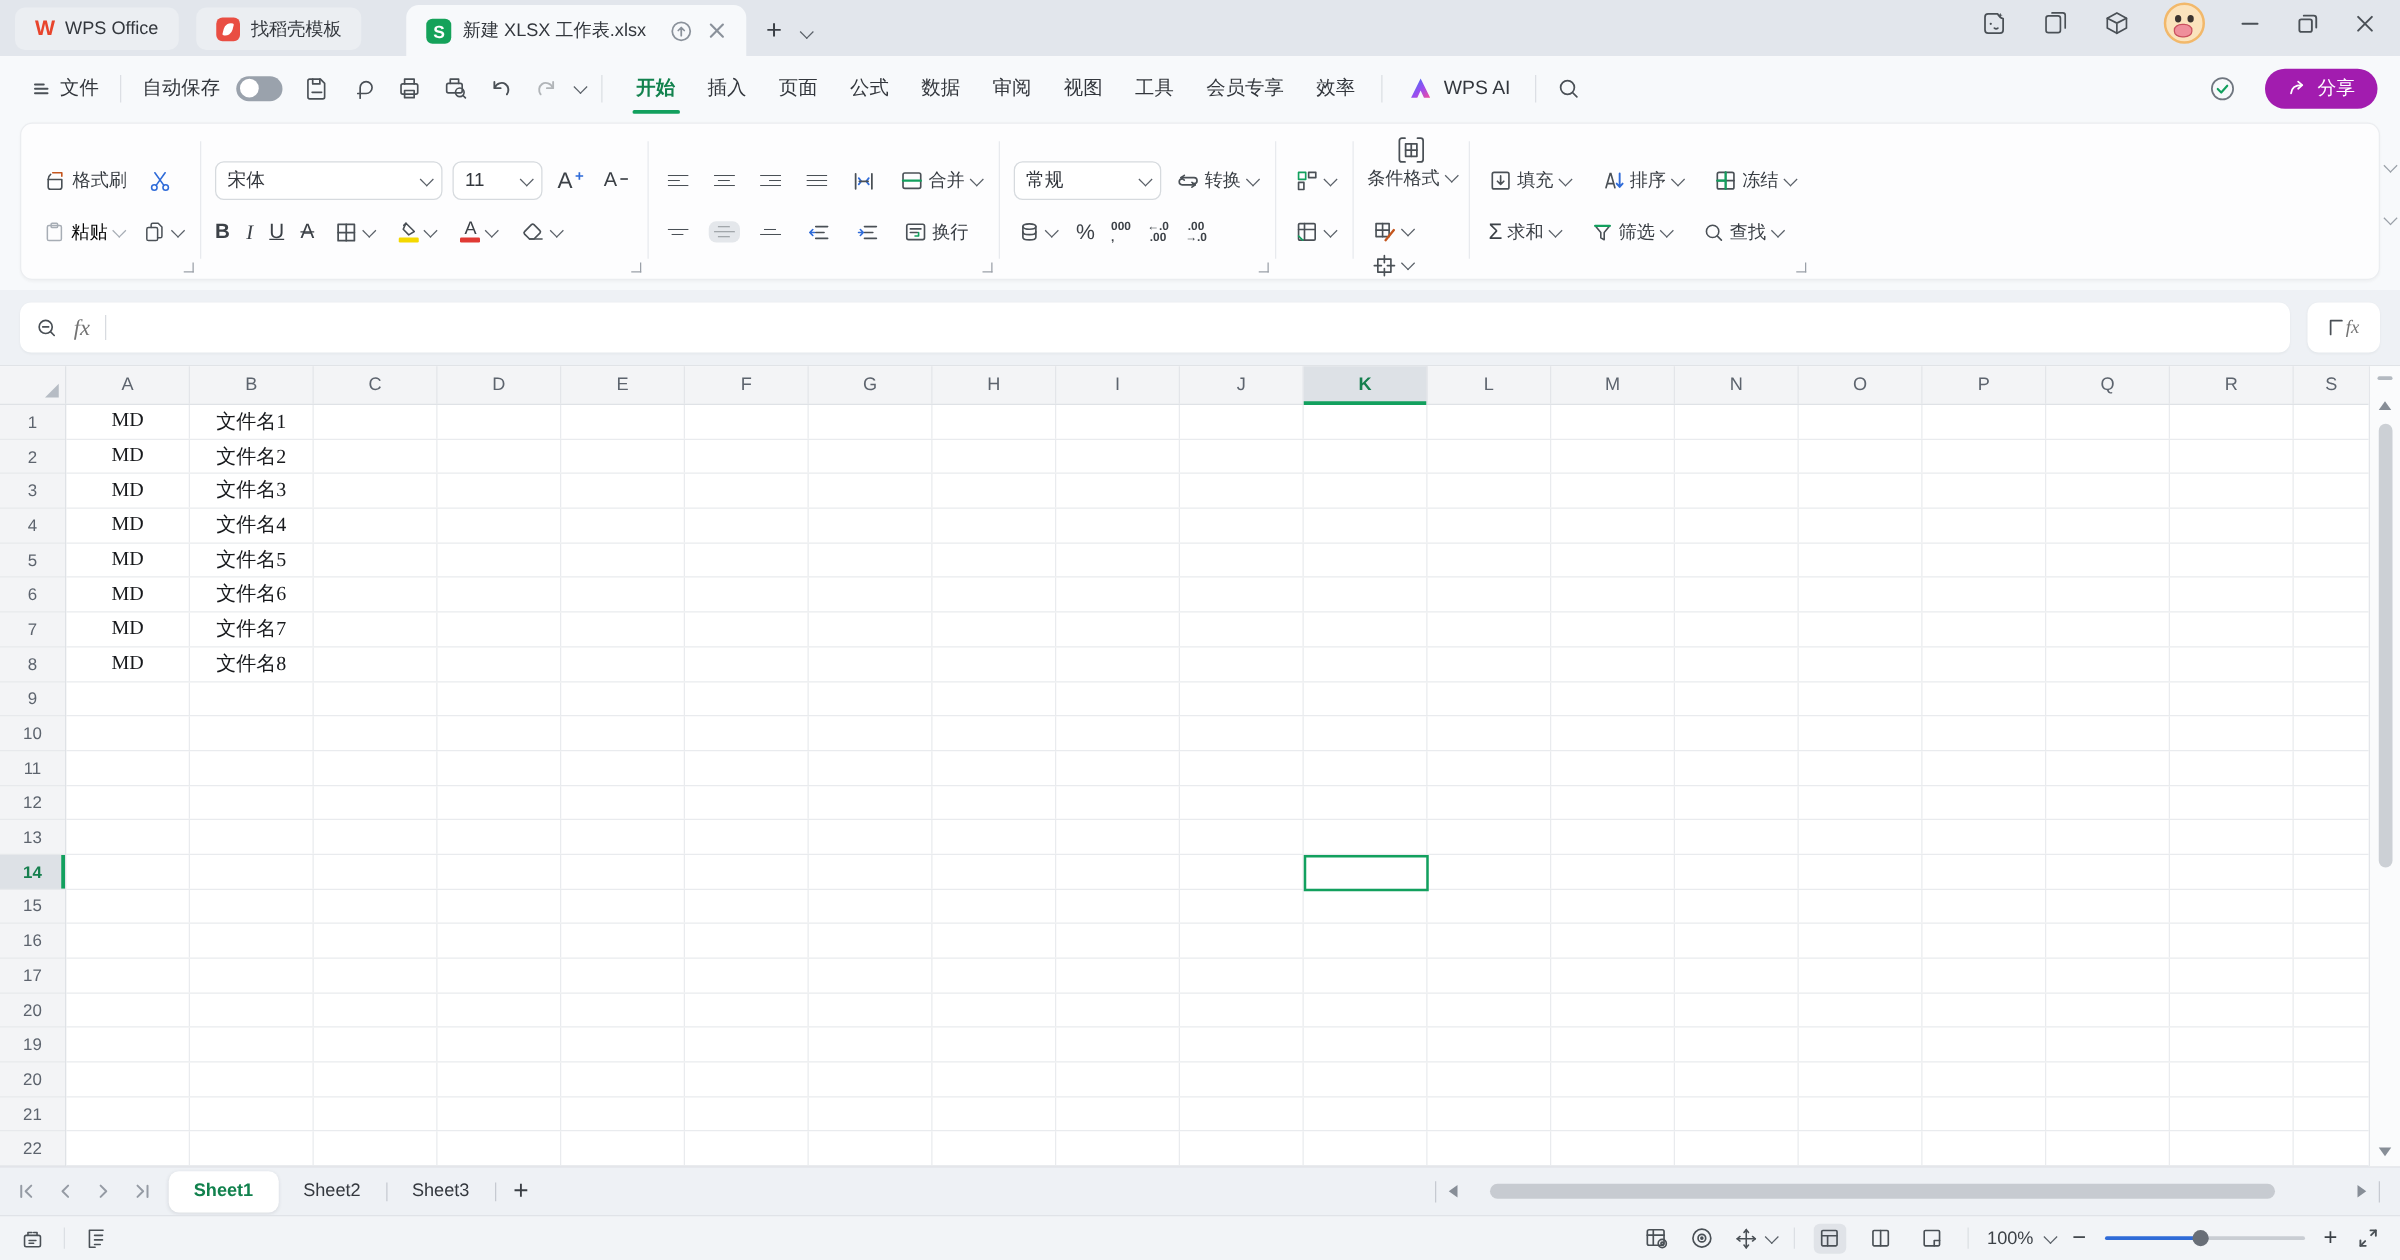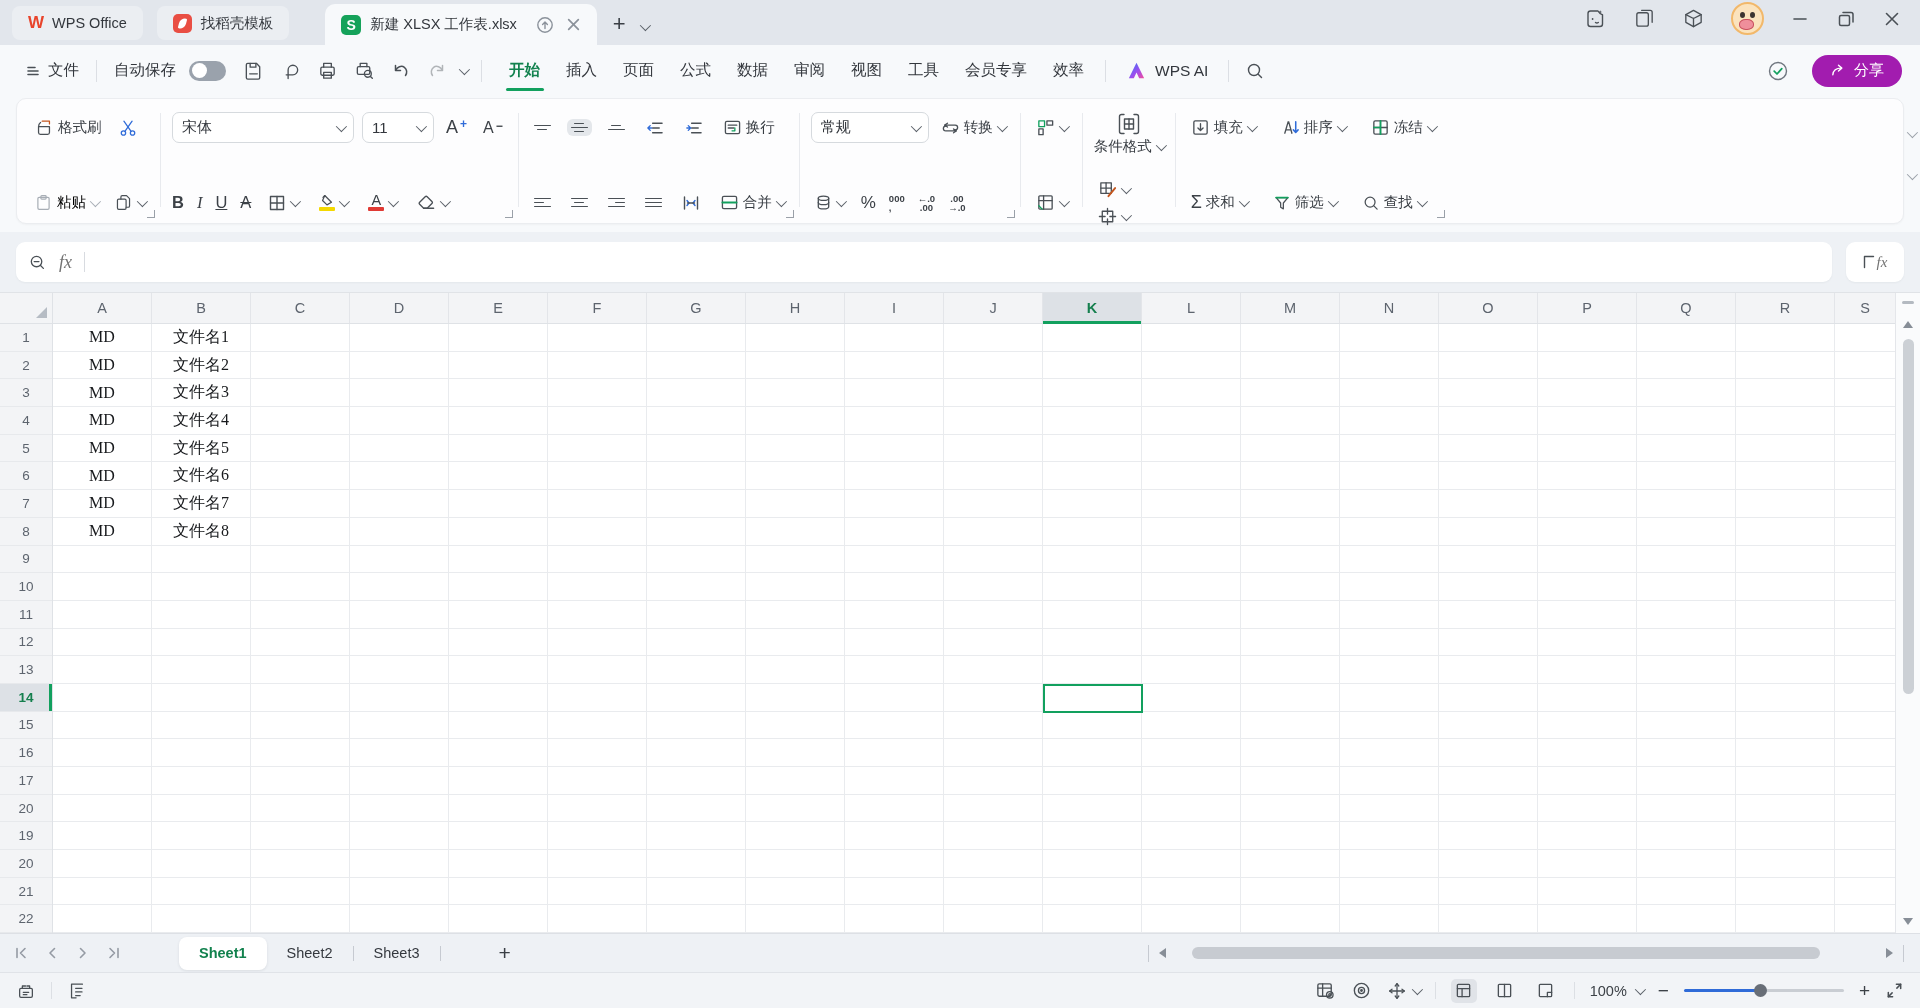--- a/index.html
+++ b/index.html
@@ -43,21 +43,21 @@
   .menu-tab.active::after{content:"";position:absolute;left:50%;transform:translateX(-50%);bottom:5px;width:38px;height:3px;
                           border-radius:2px;background:#12a05e;}
   .wpsai{display:flex;align-items:center;gap:8px;padding:0 12px;font-size:15.5px;flex:none;}
   .share-btn{margin-left:14px;margin-right:2px;height:32px;padding:0 18px;border-radius:16px;background:#a21caf;color:#fff;
              display:flex;align-items:center;gap:7px;font-size:15px;flex:none;}
 
   
   .ribbon{height:126px;background:#f7f9fb;padding:2px 16px 8px;flex:none;position:relative;}
   .ribbon-panel{height:100%;background:#fdfdfe;border:1px solid #ebedf0;border-radius:10px;display:flex;
                 padding:8px 4px 2px;box-sizing:border-box;box-shadow:0 1px 2px rgba(40,50,60,.04);}
-  .rgroup{display:flex;flex-direction:column;justify-content:space-between;gap:4px;padding:2px 9px 0;position:relative;flex:none;}
+  .rgroup{display:flex;flex-direction:column;justify-content:center;gap:4px;padding:2px 9px 0;position:relative;flex:none;}
   .rrow{display:flex;align-items:center;gap:8px;height:37px;}
   .rdiv{width:1px;background:#e8eaee;margin:6px 2px 14px;flex:none;}
   .ibtn{display:flex;align-items:center;gap:4px;padding:4px 4px;border-radius:6px;font-size:14.5px;color:#383d43;flex:none;}
   .ibtn.hl{background:#e4e7eb;}
   .ibtn.dis{color:#000000;}
   .rsel{height:31px;border:1px solid #d6dade;border-radius:7px;background:#fff;display:flex;align-items:center;
         padding:0 9px;font-size:15px;gap:8px;flex:none;box-sizing:border-box;}
   .rsel .chev{margin-left:auto;}
   .glyph{font-size:16.5px;color:#3c4147;}
   .corner-mk{position:absolute;right:3px;bottom:3px;width:7px;height:7px;border-right:1.5px solid #9aa0a8;
@@ -106,21 +106,21 @@
   .vscroll{width:24px;flex:none;border-left:1px solid #e4e6ea;background:#fafbfc;position:relative;}
   .vs-dash{position:absolute;top:8px;left:6px;width:12px;height:3px;border-radius:2px;background:#b4bac1;}
   .tri-up{position:absolute;top:28px;left:7px;width:0;height:0;border-left:5px solid transparent;border-right:5px solid transparent;
           border-bottom:7px solid #878e97;}
   .tri-dn{position:absolute;bottom:8px;left:7px;width:0;height:0;border-left:5px solid transparent;border-right:5px solid transparent;
           border-top:7px solid #878e97;}
   .vthumb{position:absolute;top:46px;left:7px;width:11px;height:355px;border-radius:6px;background:#ccd0d5;}
 
   
   .sheetbar{height:38px;background:#eef1f5;border-top:1px solid #dde0e5;display:flex;align-items:center;
-            padding:0 16px 0 14px;flex:none;gap:44px;}
+            padding:0 16px 0 14px;flex:none;}
   .snav{display:flex;align-items:center;gap:17px;margin-right:14px;color:#959ba4;}
   .sheet-tab{padding:0 20px;height:28px;display:flex;align-items:center;font-size:14.5px;color:#34383e;flex:none;}
   .sheet-tab.active{background:#fff;border-radius:8px;color:#11814d;font-weight:bold;height:33px;
                     box-shadow:0 1px 3px rgba(40,50,60,.10);}
   #sheet-tabs{display:flex;align-items:center;}
   .sdiv{width:1px;height:15px;background:#c6cad1;flex:none;}
   .addsheet{font-size:21px;color:#3a3f45;margin-left:14px;flex:none;}
   .hscroll{display:flex;align-items:center;margin-left:auto;gap:10px;}
   .htrack{width:700px;height:14px;position:relative;}
   .hthumb{position:absolute;left:16px;top:1px;width:628px;height:12px;border-radius:6px;background:#c7cbd1;}
@@ -407,20 +407,65 @@
         </div>
         <span class="corner-mk"></span>
       </div>
       <div class="rdiv"></div>
 
       <div class="rgroup">
         <div class="rrow" style="gap:12px">
           <span class="ibtn">
               <span class="alix">
                 <i style="width:17px"></i>
+                <i style="width:10px"></i>
+                <i style="width:17px"></i>
+              </span>
+            </span>
+          <span class="ibtn">
+              <span class="alix">
+                <i style="width:17px"></i>
+                <i style="width:10px;align-self:center"></i>
+                <i style="width:17px"></i>
+              </span>
+            </span>
+          <span class="ibtn">
+              <span class="alix">
+                <i style="width:17px"></i>
+                <i style="width:10px;align-self:flex-end"></i>
+                <i style="width:17px"></i>
+              </span>
+            </span>
+          <span class="ibtn">
+              <span class="alix">
+                <i style="width:17px"></i>
+                <i style="width:17px"></i>
+                <i style="width:17px"></i>
+              </span>
+            </span>
+          <span class="ibtn">
+            <svg class="ic" width="18" height="16" viewBox="0 0 18 16">
+              <path d="M2.5 2v12M15.5 2v12"></path>
+                <path d="M5 5.5 7 8l-2 2.5M13 5.5 11 8l2 2.5" stroke="#2f6bd8"></path>
+                <path d="M5.5 8h7"></path>
+              </svg>
+            </span>
+          <span class="ibtn">
+            <svg class="ic" width="19" height="17" viewBox="0 0 20 18">
+              <rect x="2.5" y="2.5" width="15" height="13" rx="1.5"></rect>
+                <path d="M2.5 9h15" stroke="#12a05e" stroke-width="2"></path>
+              </svg>
+            <span>合并</span>
+            <span class="chev"></span>
+          </span>
+        </div>
+        <div class="rrow" style="gap:12px">
+          <span class="ibtn">
+              <span class="alix">
+                <i style="width:17px"></i>
                 <i style="width:10px;align-self:center"></i>
               </span>
             </span>
           <span class="ibtn hl">
               <span class="alix">
                 <i style="width:10px;align-self:center"></i>
                 <i style="width:17px"></i>
                 <i style="width:10px;align-self:center"></i>
               </span>
             </span>
@@ -442,65 +487,20 @@
                 <path d="M4.5 5.5 7 8l-2.5 2.5M3 8h4" stroke="#2f6bd8"></path>
               </svg>
             </span>
           <span class="ibtn">
             <svg class="ic" width="19" height="17" viewBox="0 0 20 18">
               <rect x="2.5" y="2.5" width="15" height="13" rx="1.5"></rect>
                 <path d="M5.5 6.5h9M5.5 9.5h6"></path>
                 <path d="M12.5 9.5v3h-3" stroke="#12a05e"></path>
               </svg>
             <span>换行</span>
-          </span>
-        </div>
-        <div class="rrow" style="gap:12px">
-          <span class="ibtn">
-              <span class="alix">
-                <i style="width:17px"></i>
-                <i style="width:10px"></i>
-                <i style="width:17px"></i>
-              </span>
-            </span>
-          <span class="ibtn">
-              <span class="alix">
-                <i style="width:17px"></i>
-                <i style="width:10px;align-self:center"></i>
-                <i style="width:17px"></i>
-              </span>
-            </span>
-          <span class="ibtn">
-              <span class="alix">
-                <i style="width:17px"></i>
-                <i style="width:10px;align-self:flex-end"></i>
-                <i style="width:17px"></i>
-              </span>
-            </span>
-          <span class="ibtn">
-              <span class="alix">
-                <i style="width:17px"></i>
-                <i style="width:17px"></i>
-                <i style="width:17px"></i>
-              </span>
-            </span>
-          <span class="ibtn">
-            <svg class="ic" width="18" height="16" viewBox="0 0 18 16">
-              <path d="M2.5 2v12M15.5 2v12"></path>
-                <path d="M5 5.5 7 8l-2 2.5M13 5.5 11 8l2 2.5" stroke="#2f6bd8"></path>
-                <path d="M5.5 8h7"></path>
-              </svg>
-            </span>
-          <span class="ibtn">
-            <svg class="ic" width="19" height="17" viewBox="0 0 20 18">
-              <rect x="2.5" y="2.5" width="15" height="13" rx="1.5"></rect>
-                <path d="M2.5 9h15" stroke="#12a05e" stroke-width="2"></path>
-              </svg>
-            <span>合并</span>
-            <span class="chev"></span>
           </span>
         </div>
         <span class="corner-mk"></span>
       </div>
       <div class="rdiv"></div>
 
       <div class="rgroup">
         <div class="rrow">
           <div class="rsel" style="width:118px">
             <span>常规</span>

